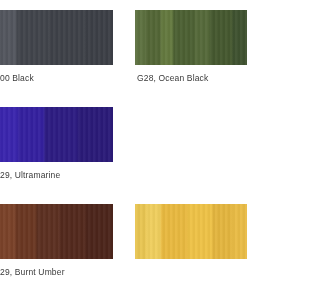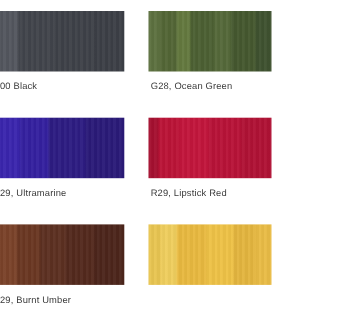--- a/index.html
+++ b/index.html
@@ -133,32 +133,28 @@
 
 <div id="swatch-grid">
 
   <div class="swatch-cell col-left row-1">
     <div class="swatch-chip fill-black"></div>
     <div class="swatch-label">00 Black</div>
   </div>
 
   <div class="swatch-cell col-right row-1">
     <div class="swatch-chip fill-green"></div>
-    <div class="swatch-label">G28, Ocean Green</div>
+    <div class="swatch-label">G28, Ocean Black</div>
   </div>
 
   <div class="swatch-cell col-left row-2">
     <div class="swatch-chip fill-ultramarine"></div>
     <div class="swatch-label">29, Ultramarine</div>
   </div>
 
-  <div class="swatch-cell col-right row-2">
-    <div class="swatch-chip fill-red"></div>
-    <div class="swatch-label">R29, Lipstick Red</div>
-  </div>
 
   <div class="swatch-cell col-left row-3">
     <div class="swatch-chip fill-umber"></div>
     <div class="swatch-label">29, Burnt Umber</div>
   </div>
 
   <div class="swatch-cell col-right row-3">
     <div class="swatch-chip fill-yellow"></div>
   </div>
 

